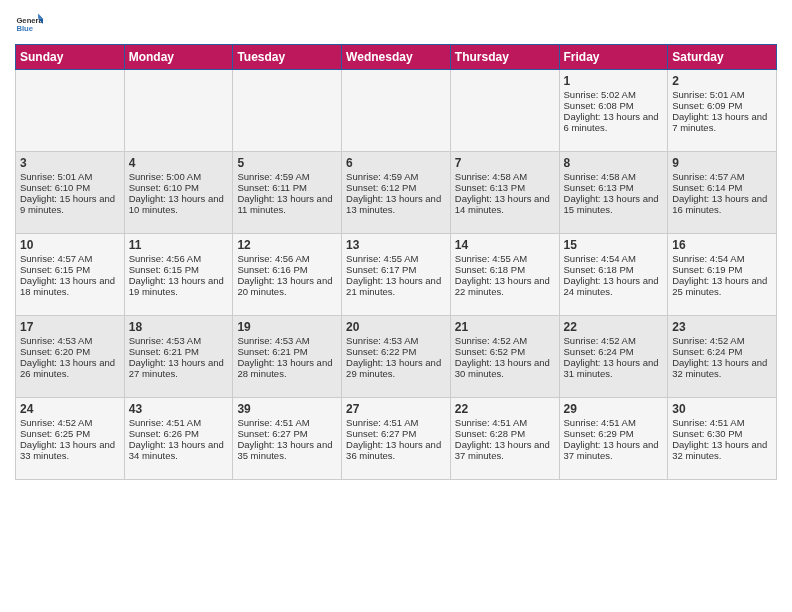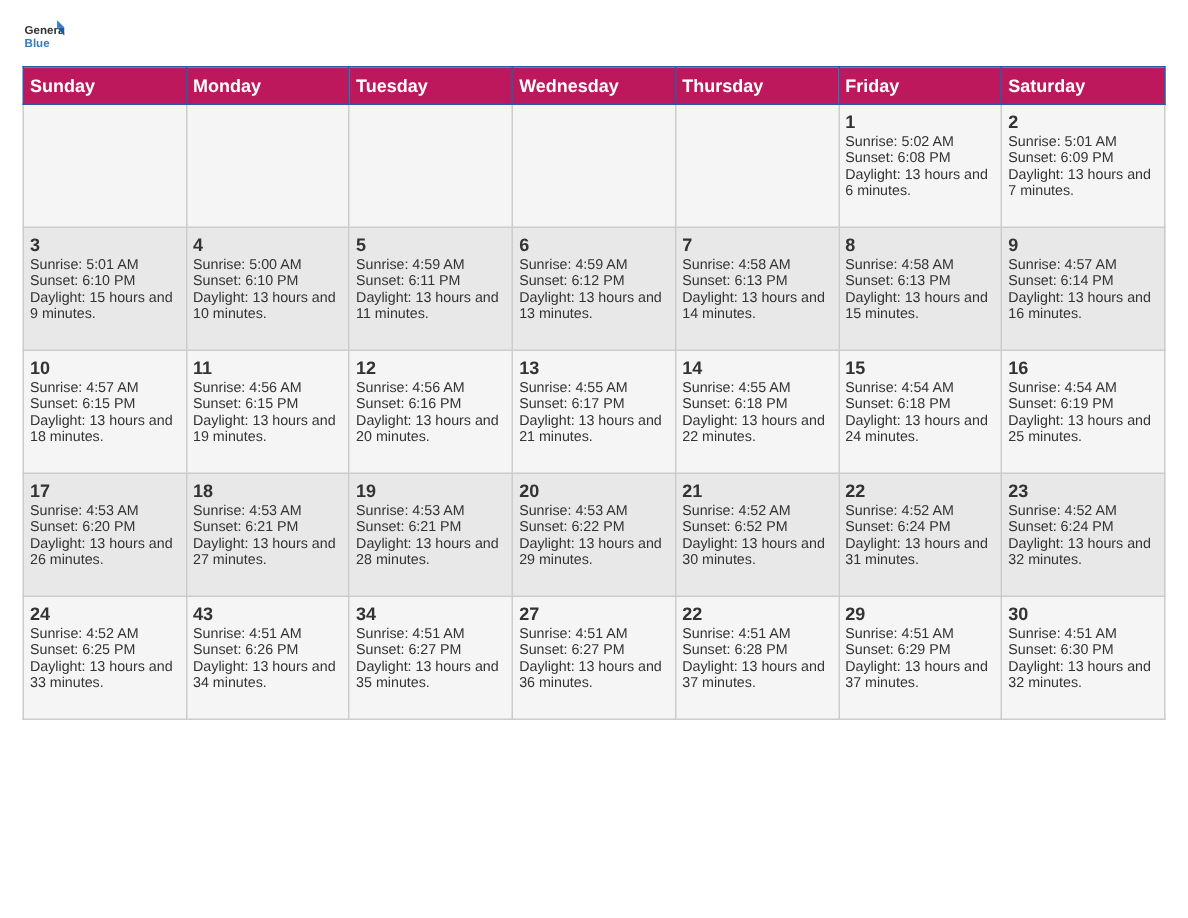--- a/index.html
+++ b/index.html
@@ -266,21 +266,21 @@
             <div>Sunset: 6:25 PM</div>
             <div>Daylight: 13 hours and 33 minutes.</div>
           </td>
           <td>
             <span class="day-num">43</span>
             <div>Sunrise: 4:51 AM</div>
             <div>Sunset: 6:26 PM</div>
             <div>Daylight: 13 hours and 34 minutes.</div>
           </td>
           <td>
-            <span class="day-num">34</span>
+            <span class="day-num">39</span>
             <div>Sunrise: 4:51 AM</div>
             <div>Sunset: 6:27 PM</div>
             <div>Daylight: 13 hours and 35 minutes.</div>
           </td>
           <td>
             <span class="day-num">27</span>
             <div>Sunrise: 4:51 AM</div>
             <div>Sunset: 6:27 PM</div>
             <div>Daylight: 13 hours and 36 minutes.</div>
           </td>

